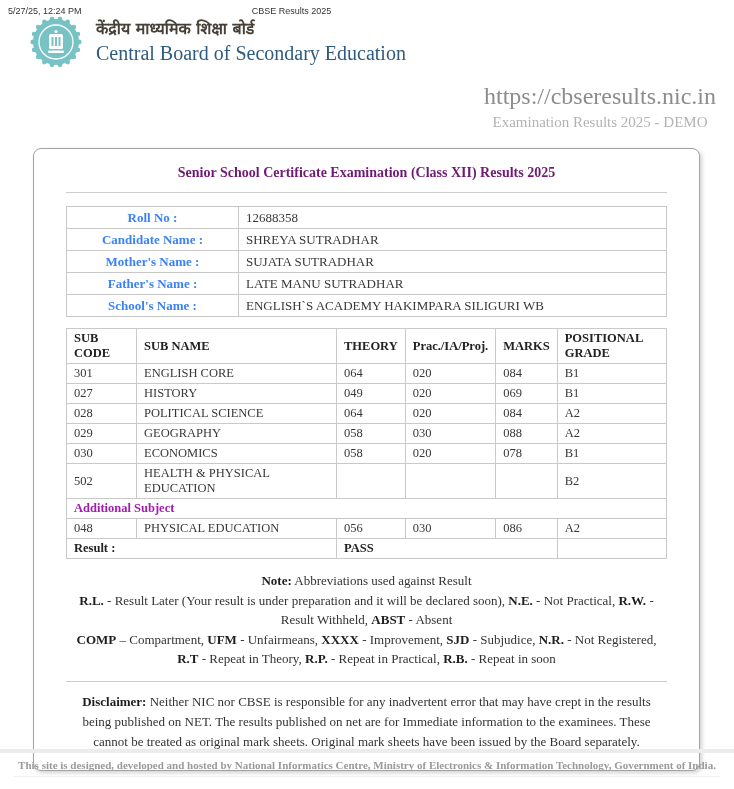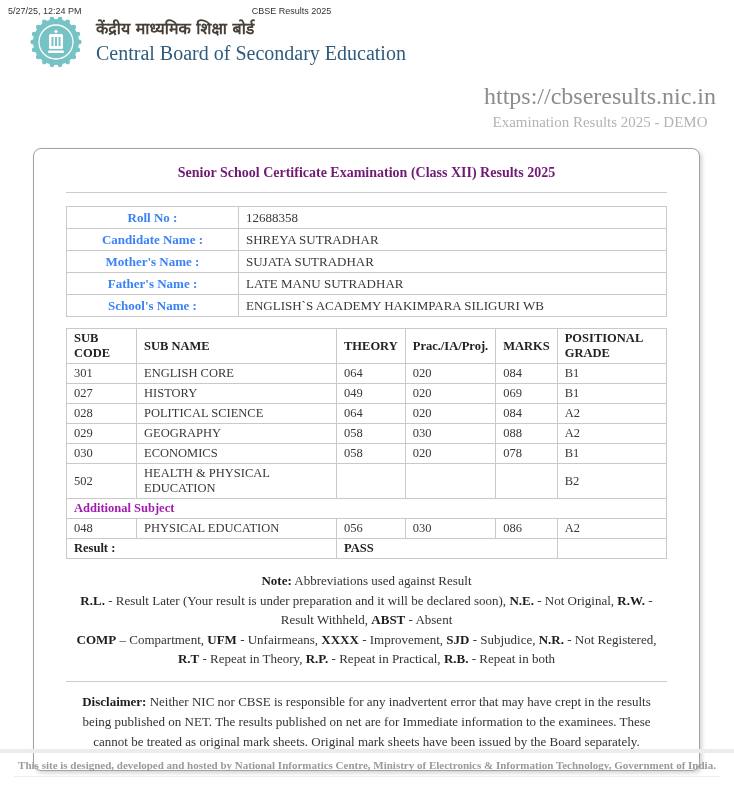--- a/index.html
+++ b/index.html
@@ -232,22 +232,22 @@
         <tr>
           <td colspan="2" class="bold">Result :</td>
           <td colspan="3" class="bold">PASS</td>
           <td></td>
         </tr>
       </tbody>
   </table>
 
   <div class="note-block">
     <p><b>Note:</b><span> Abbreviations used against Result</span></p>
-    <p><b>R.L.</b><span> - Result Later (Your result is under preparation and it will be declared soon), </span><b>N.E.</b><span> - Not Original, </span><b>R.W.</b><span> - Result Withheld, </span><b>ABST</b><span> - Absent</span></p>
-    <p><b>COMP</b><span> – Compartment, </span><b>UFM</b><span> - Unfairmeans, </span><b>XXXX</b><span> - Improvement, </span><b>SJD</b><span> - Subjudice, </span><b>N.R.</b><span> - Not Registered, </span><b>R.T</b><span> - Repeat in Theory, </span><b>R.P.</b><span> - Repeat in Practical, </span><b>R.B.</b><span> - Repeat in both</span></p>
+    <p><b>R.L.</b><span> - Result Later (Your result is under preparation and it will be declared soon), </span><b>N.E.</b><span> - Not Practical, </span><b>R.W.</b><span> - Result Withheld, </span><b>ABST</b><span> - Absent</span></p>
+    <p><b>COMP</b><span> – Compartment, </span><b>UFM</b><span> - Unfairmeans, </span><b>XXXX</b><span> - Improvement, </span><b>SJD</b><span> - Subjudice, </span><b>N.R.</b><span> - Not Registered, </span><b>R.T</b><span> - Repeat in Theory, </span><b>R.P.</b><span> - Repeat in Practical, </span><b>R.B.</b><span> - Repeat in soon</span></p>
   </div>
 
   <div class="disclaimer"><b>Disclaimer:</b><span> Neither NIC nor CBSE is responsible for any inadvertent error that may have crept in the results being published on NET. The results published on net are for Immediate information to the examinees. These cannot be treated as original mark sheets. Original mark sheets have been issued by the Board separately.</span></div>
 </div>
 
 <div class="footer">
   <div class="band"></div>
   <div class="txt">This site is designed, developed and hosted by National Informatics Centre, Ministry of Electronics &amp; Information Technology, Government of India.</div>
   <div class="line"></div>
 </div>

